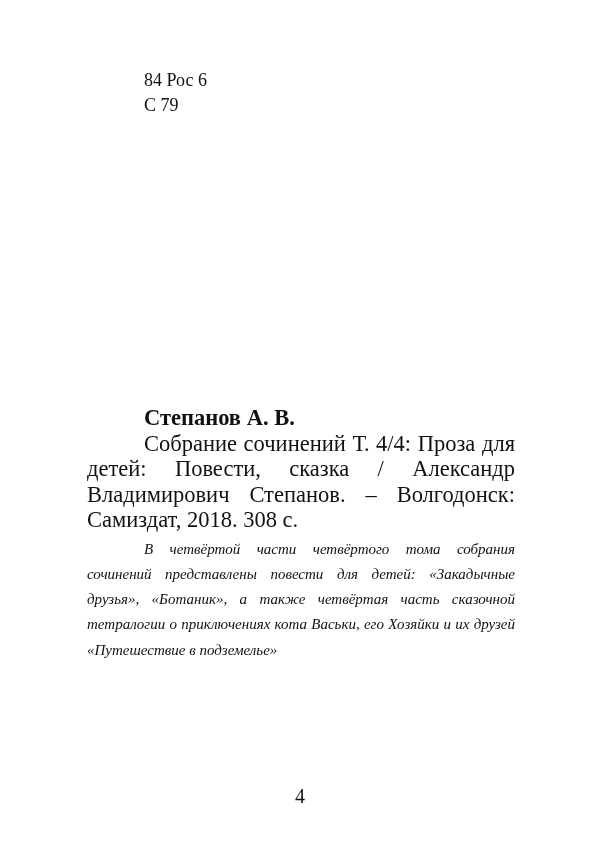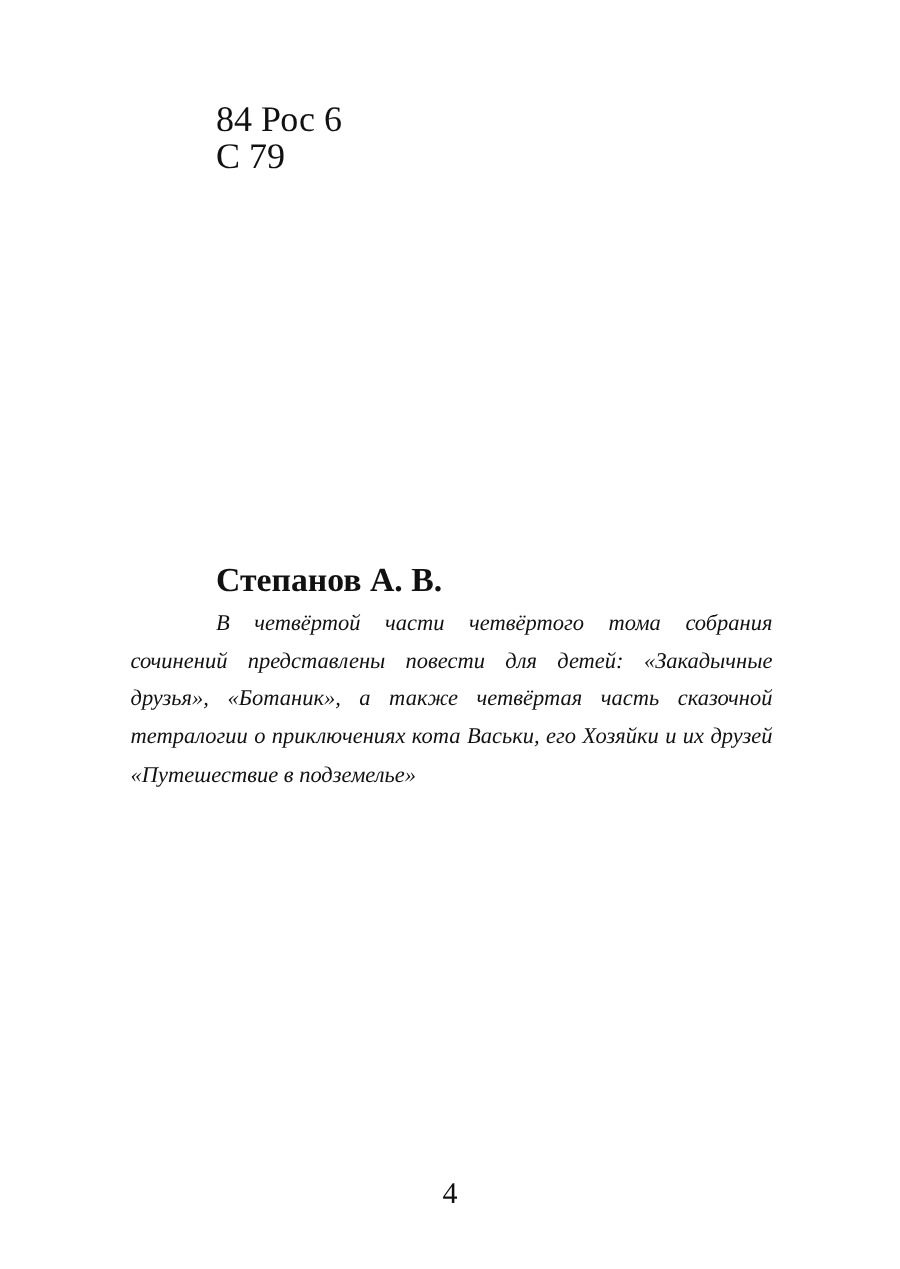--- a/index.html
+++ b/index.html
@@ -12,35 +12,36 @@
       height: 846px;
       position: relative;
       overflow: hidden;
       font-family: "Liberation Serif", "DejaVu Serif", serif;
       color: #111111;
     }
     .udk {
       position: absolute;
       left: 144px;
       top: 68px;
-      font-size: 24px;
+      font-size: 18px;
       line-height: 25px;
     }
     .udk div { white-space: nowrap; }
     .biblio {
       position: absolute;
       left: 87px;
       top: 374px;
       width: 428px;
       font-size: 22.5px;
       line-height: 25.5px;
     }
     .author {
       font-weight: bold;
       padding-left: 57px;
+      margin-top: 31px;
     }
     .desc {
       text-align: justify;
       text-indent: 57px;
       margin: 0;
     }
     .annot {
       margin: 4px 0 0 0;
       font-style: italic;
       text-align: justify;
@@ -61,16 +62,17 @@
 </head>
 <body>
 
 <div class="udk">
   <div>84 Рос 6</div>
   <div>С 79</div>
 </div>
 
 <div class="biblio">
   <div class="author">Степанов А. В.</div>
+  <p class="desc">Собрание сочинений Т. 4/4: Проза для детей: Повести, сказка / Александр Владимирович Степанов. – Волгодонск: Самиздат, 2018. 308 с.</p>
   <p class="annot">В четвёртой части четвёртого тома собрания сочинений представлены повести для детей: «Закадычные друзья», «Ботаник», а также четвёртая часть сказочной тетралогии о приключениях кота Васьки, его Хозяйки и их друзей «Путешествие в подземелье»</p>
 </div>
 
 <div class="page-number">4</div>
 
 </body></html>

